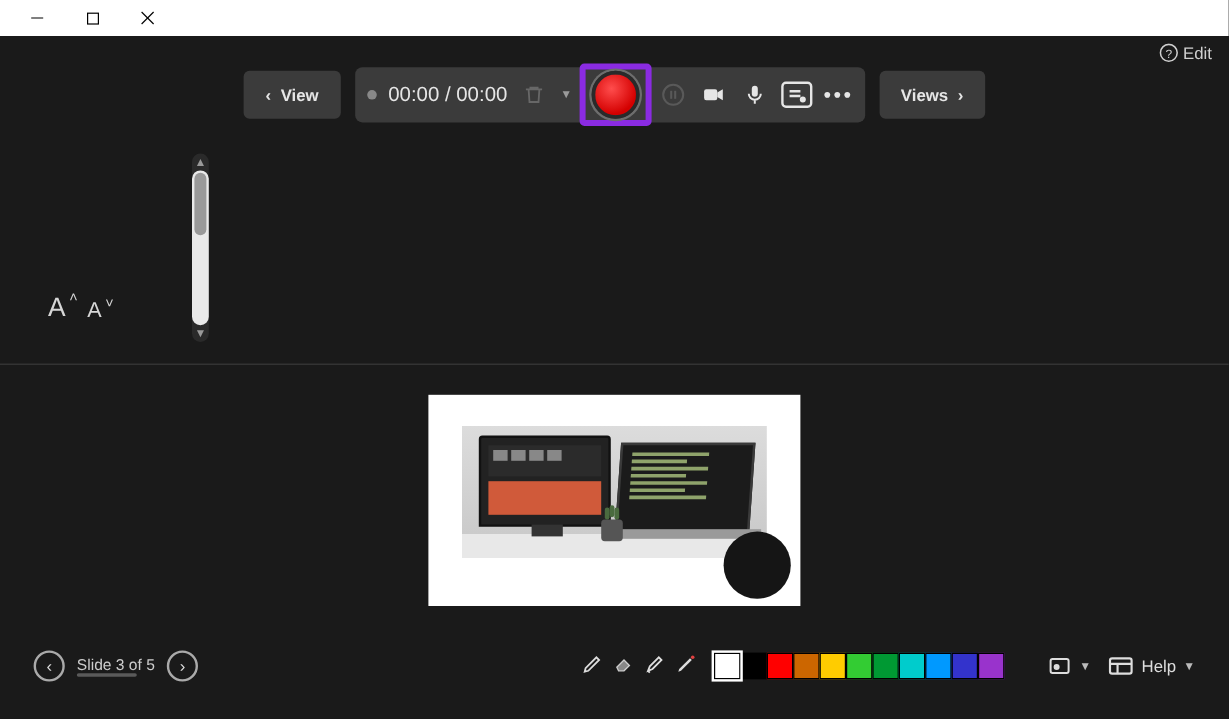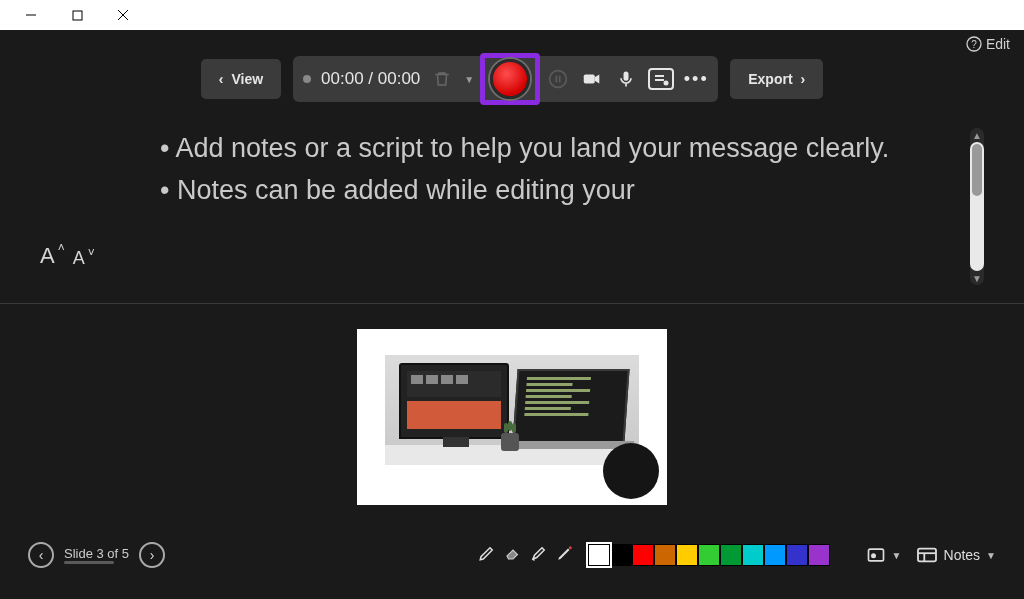--- a/index.html
+++ b/index.html
@@ -292,33 +292,29 @@
        <svg width="18" height="14" viewBox="0 0 18 14">
           <line x1="3" y1="4" x2="12" y2="4" stroke="#e6e6e6" stroke-width="2"></line>
           <line x1="3" y1="8" x2="12" y2="8" stroke="#e6e6e6" stroke-width="2"></line>
           <circle cx="14" cy="11" r="2.5" fill="#e6e6e6"></circle>
         </svg>
     </span>
     <span class="tb-icon" style="letter-spacing:2px;color:#e6e6e6;font-size:18px">•••</span>
   </div>
 
   <div class="tb-btn">
-    <span>Export</span>
+    <span>Views</span>
     <span style="font-size:14px">›</span>
   </div>
 </div>
 
 <div class="notes-area">
   <div class="font-controls">
     <div class="f">A<sup>˄</sup></div>
     <div class="f" style="font-size:18px">A<sup>˅</sup></div>
-  </div>
-  <div class="notes-text">
-    <div>• Add notes or a script to help you land your message clearly.</div>
-    <div>• Notes can be added while editing your</div>
   </div>
   <div class="scrollbar">
     <div class="scroll-arrow">▲</div>
     <div class="scroll-track">
       <div class="scroll-thumb"></div>
     </div>
     <div class="scroll-arrow">▼</div>
   </div>
 </div>
 
@@ -411,17 +407,17 @@
           <circle cx="9" cy="13" r="3" fill="#ddd" stroke="none"></circle>
         </svg>
       <span class="tri-down">▼</span>
     </div>
     <div class="rt-btn">
       <svg width="22" height="18" viewBox="0 0 24 20" fill="none" stroke="#ddd" stroke-width="2">
           <rect x="2" y="3" width="20" height="14" rx="2"></rect>
           <line x1="2" y1="8" x2="22" y2="8"></line>
           <line x1="9" y1="8" x2="9" y2="17"></line>
         </svg>
-      <span>Notes</span>
+      <span>Help</span>
       <span class="tri-down">▼</span>
     </div>
   </div>
 </div>
 
 </body></html>

